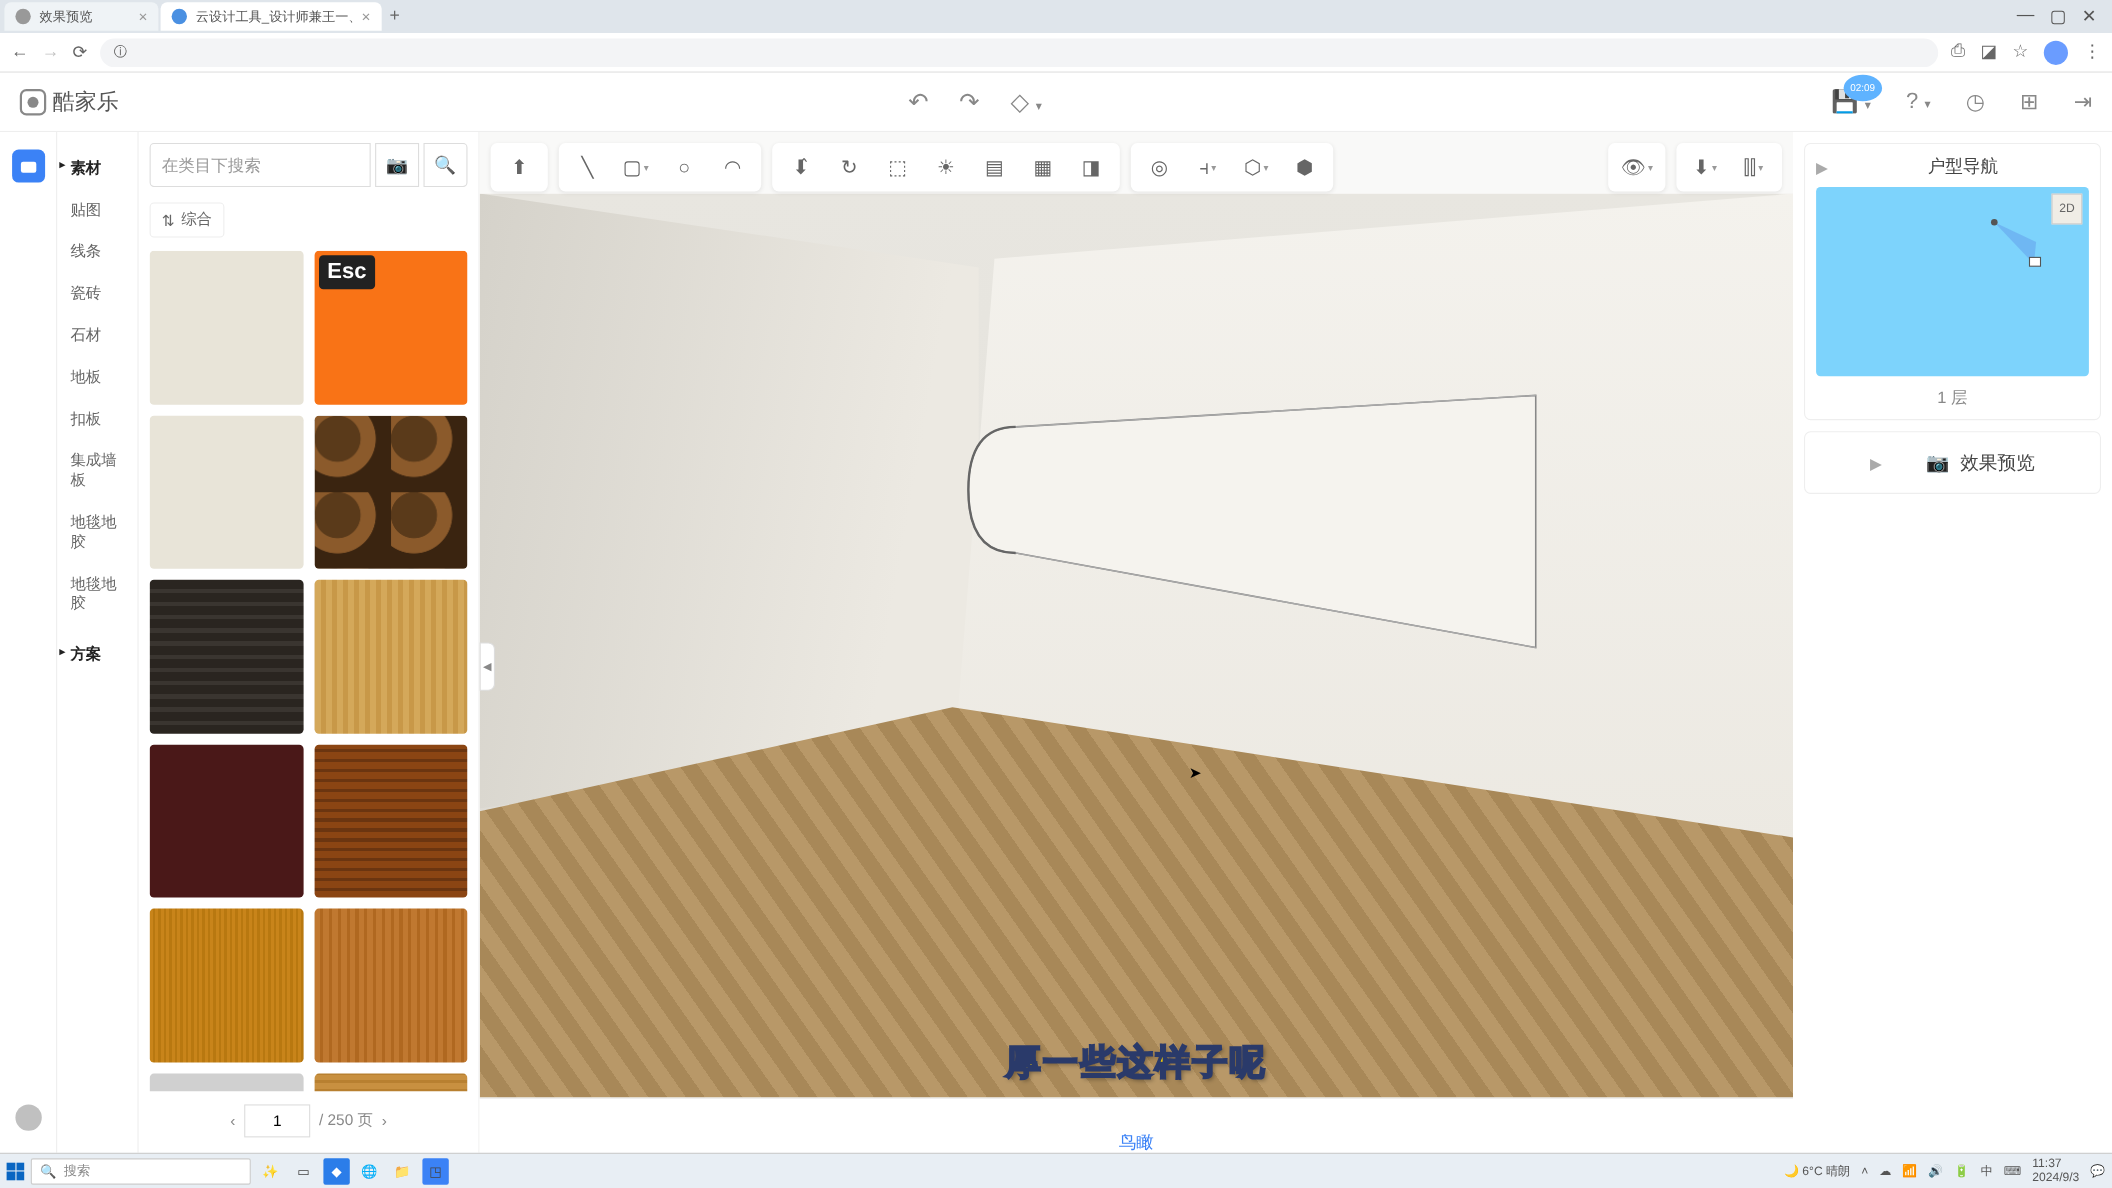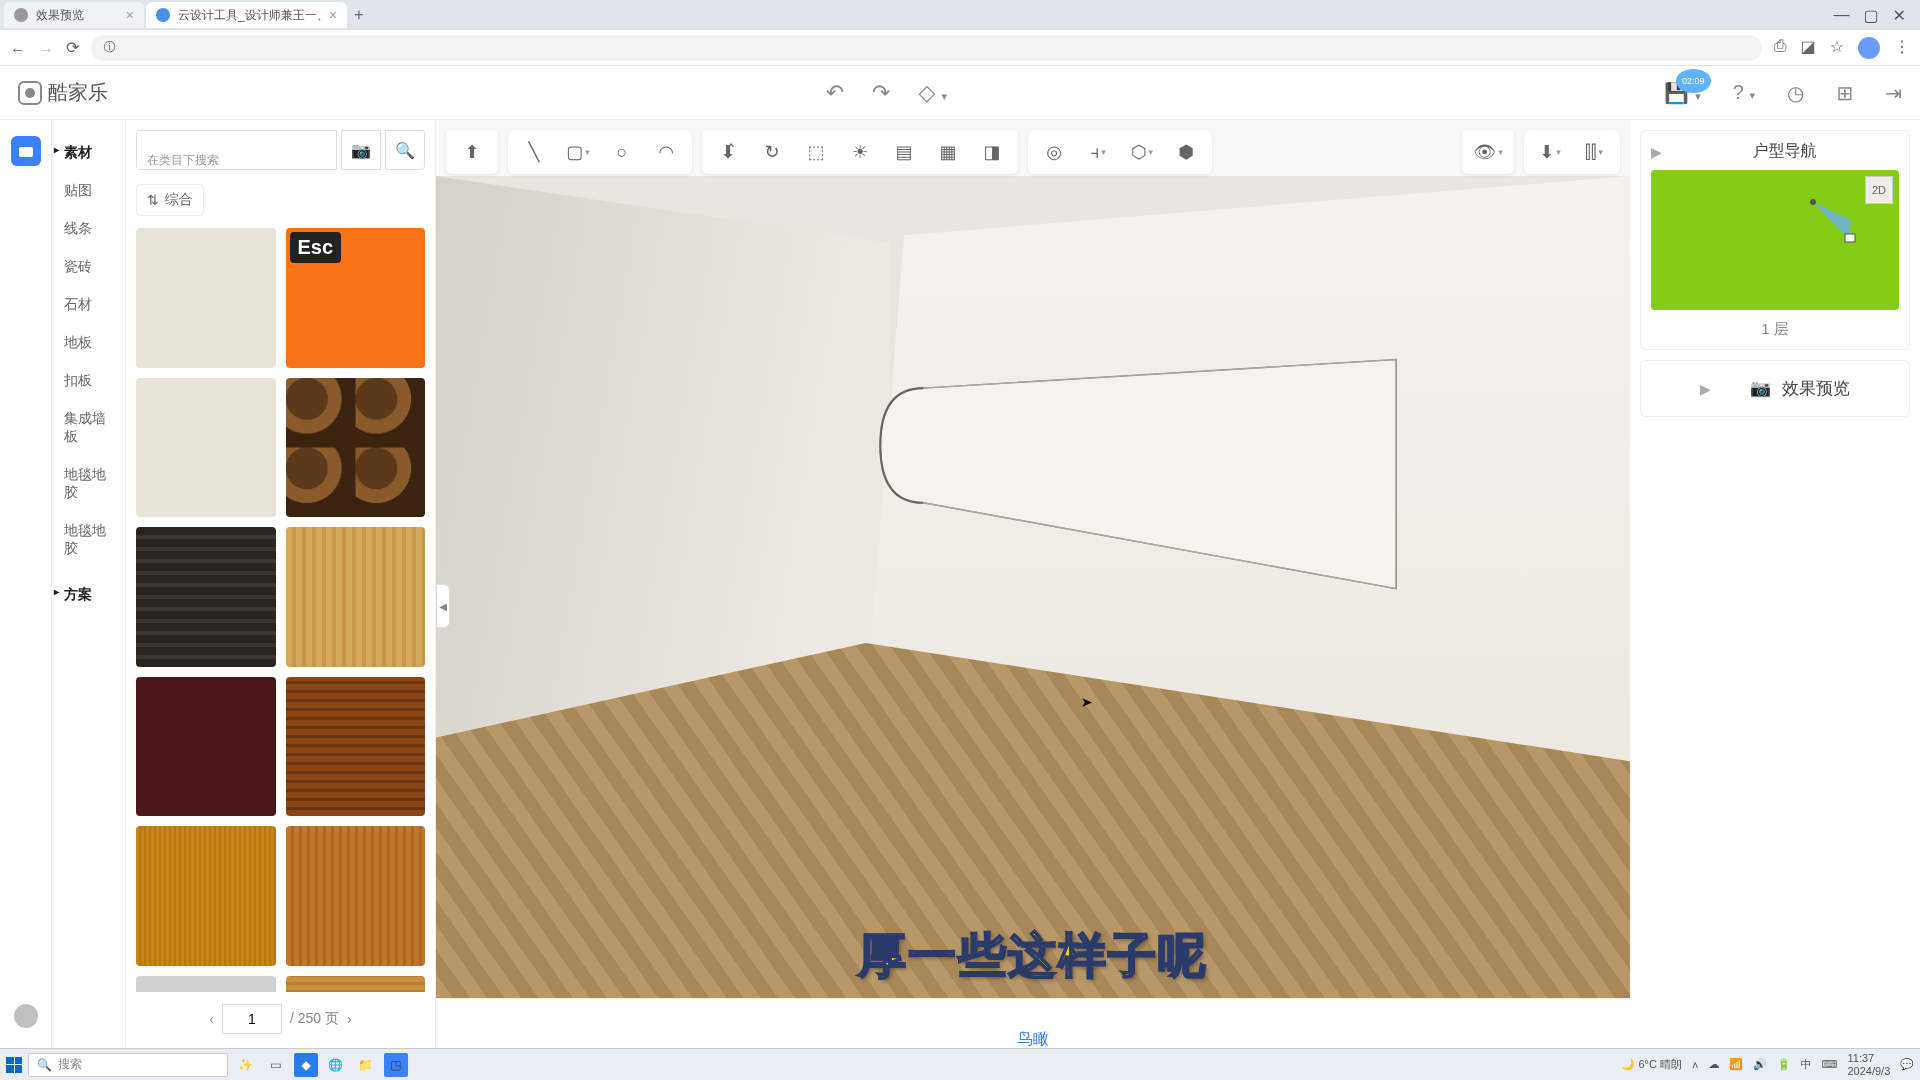--- a/index.html
+++ b/index.html
@@ -39,21 +39,21 @@
 .rail-icon.active { background: #3b82f6; color: #fff; }
 .rail-avatar { width: 24px; height: 24px; border-radius: 50%; background: #c0c0c0; margin-top: auto; margin-bottom: 20px; }
 
 .cat-panel { width: 74px; border-right: 1px solid #eee; padding-top: 14px; font-size: 14px; }
 .cat-item { padding: 10px 12px; color: #666; cursor: pointer; position: relative; }
 .cat-head { font-weight: bold; color: #222; }
 .cat-head::before { content: "▸"; position: absolute; left: 2px; font-size: 10px; }
 
 .asset-panel { width: 310px; border-right: 1px solid #eee; display: flex; flex-direction: column; padding: 10px; }
 .search-wrap { display: flex; align-items: center; gap: 4px; margin-bottom: 8px; }
-.search-input { flex: 1; height: 40px; border: 1px solid #ddd; border-radius: 4px 0 0 4px; padding: 0 10px; font-size: 12px; color: #999; display: flex; align-items: flex-end; }
+.search-input { flex: 1; height: 40px; border: 1px solid #ddd; border-radius: 4px 0 0 4px; padding: 0 10px; font-size: 15px; color: #999; display: flex; align-items: center; }
 .cam-box { width: 40px; height: 40px; border: 1px solid #ddd; display: flex; align-items: center; justify-content: center; color: #888; }
 .search-btn { width: 40px; height: 40px; border: 1px solid #ddd; border-radius: 0 4px 4px 0; display: flex; align-items: center; justify-content: center; color: #888; }
 .filter-bar { display: flex; align-items: center; padding: 6px 0; margin-bottom: 6px; }
 .filter-chip { display: flex; align-items: center; gap: 6px; color: #666; font-size: 14px; padding: 6px 10px; border: 1px solid #eee; border-radius: 4px; }
 .grid { flex: 1; display: grid; grid-template-columns: 1fr 1fr; gap: 10px; overflow: hidden; }
 .thumb { width: 100%; aspect-ratio: 1; border-radius: 4px; position: relative; }
 .t1 { background: #e8e4d8; }
 .t2 { background: #f97316; }
 .t3 { background: radial-gradient(circle at 30% 30%, #5a3a1a 30%, #8b5a2b 31%, #8b5a2b 50%, #3a2410 51%), radial-gradient(circle at 70% 70%, #5a3a1a 30%, #8b5a2b 31%, #8b5a2b 50%, #3a2410 51%); background-color: #efe8d8; background-size: 50% 50%; }
 .t4 { background: repeating-linear-gradient(0deg, #2a2520, #2a2520 8px, #3a3530 8px, #3a3530 12px); }
@@ -75,38 +75,38 @@
 .tool-btn { width: 40px; height: 32px; display: flex; align-items: center; justify-content: center; color: #666; font-size: 18px; border-radius: 4px; position: relative; }
 .tool-btn .dd { font-size: 9px; margin-left: 2px; color: #999; }
 .tgr { margin-left: auto; }
 .viewport { position: absolute; top: 56px; left: 0; right: 0; bottom: 50px; overflow: hidden; }
 .scene { width: 100%; height: 100%; position: relative; background: linear-gradient(180deg, #e8e6e0 0%, #e4e2dc 55%, #e0ddd6 55%, #dcd9d2 100%); }
 .wall-left { position: absolute; left: 0; top: 0; width: 38%; height: 68%; background: linear-gradient(100deg, #d5d2ca 0%, #ece9e2 80%); clip-path: polygon(0 0, 100% 12%, 100% 88%, 0 100%); }
 .wall-right { position: absolute; right: 0; top: 0; left: 36%; height: 72%; background: linear-gradient(180deg, #f4f2ed 0%, #ece9e2 100%); clip-path: polygon(5% 10%, 100% 0, 100% 100%, 0 90%); }
 .floor { position: absolute; left: 0; right: 0; bottom: 0; height: 48%; background: repeating-linear-gradient(55deg, #b89868 0, #b89868 14px, #a88858 14px, #a88858 28px); clip-path: polygon(0 34%, 36% 10%, 100% 40%, 100% 100%, 0 100%); }
 .shape3d { position: absolute; left: 36%; top: 18%; width: 48%; height: 40%; }
 .cursor { position: absolute; left: 54%; top: 63%; font-size: 14px; color: #000; }
-.subtitle { position: absolute; bottom: 60px; left: 50%; transform: translateX(-50%); font-size: 48px; font-weight: bold; color: #ffd400; -webkit-text-stroke: 2px #2a3a6a; text-shadow: 2px 2px 4px rgba(0,0,0,.4); letter-spacing: 2px; white-space: nowrap; }
+.subtitle { position: absolute; bottom: 60px; left: 50%; transform: translateX(-50%); font-size: 32px; font-weight: bold; color: #ffd400; -webkit-text-stroke: 2px #2a3a6a; text-shadow: 2px 2px 4px rgba(0,0,0,.4); letter-spacing: 2px; white-space: nowrap; }
 
 .bottom-bar { position: absolute; bottom: 0; left: 0; right: 0; height: 50px; background: #fff; border-top: 1px solid #eee; display: flex; align-items: center; padding: 0 20px; gap: 20px; flex-direction: column; }
 .view-tab { font-size: 16px; color: #666; padding: 10px 4px; }
 .view-tab.active { color: #3b82f6; border-bottom: 3px solid #3b82f6; font-weight: 500; }
 .bb-spacer { flex: 1; }
 .bb-icon { color: #888; font-size: 18px; }
 .zoom-slider { width: 110px; height: 4px; background: #ddd; border-radius: 2px; position: relative; }
 .zoom-slider::after { content: ""; position: absolute; left: 0; width: 40%; height: 100%; background: #3b82f6; border-radius: 2px; }
 .zoom-thumb { position: absolute; left: 40%; top: -4px; width: 12px; height: 12px; border-radius: 50%; background: #3b82f6; }
 
 .collapse-handle { position: absolute; left: 436px; top: 50%; width: 14px; height: 44px; background: #fff; border: 1px solid #ddd; border-radius: 0 6px 6px 0; display: flex; align-items: center; justify-content: center; color: #888; font-size: 10px; z-index: 10; }
 
 
 .right-panels { width: 290px; padding: 10px; display: flex; flex-direction: column; gap: 10px; }
 .panel { background: #fff; border: 1px solid #eee; border-radius: 6px; padding: 10px; }
 .panel-head { display: flex; align-items: center; gap: 8px; font-size: 16px; color: #444; padding-bottom: 8px; }
-.minimap { height: 140px; background: #84cc16; border-radius: 4px; position: relative; overflow: hidden; }
+.minimap { height: 172px; background: #7dd3fc; border-radius: 4px; position: relative; overflow: hidden; }
 .mm-2d { position: absolute; top: 6px; right: 6px; width: 28px; height: 28px; background: #f0ede6; border: 1px solid #ccc; font-size: 11px; display: flex; align-items: center; justify-content: center; color: #666; }
 .mm-camera { position: absolute; top: 22px; right: 40px; width: 56px; height: 56px; }
 .floor-label { text-align: center; color: #888; font-size: 15px; padding-top: 10px; }
 .preview-head { display: flex; align-items: center; justify-content: center; gap: 10px; font-size: 17px; color: #444; padding: 6px 0; }
 .chev { color: #aaa; font-size: 14px; }
 
 
 .taskbar { position: absolute; bottom: 0; left: 0; right: 0; height: 32px; background: #e8eef4; border-top: 1px solid #ccc; display: flex; align-items: center; padding: 0 6px; font-size: 12px; color: #444; gap: 6px; }
 .tb-start { width: 16px; height: 16px; display: grid; grid-template-columns: 1fr 1fr; gap: 1px; }
 .tb-start div { background: #0a66c2; }

